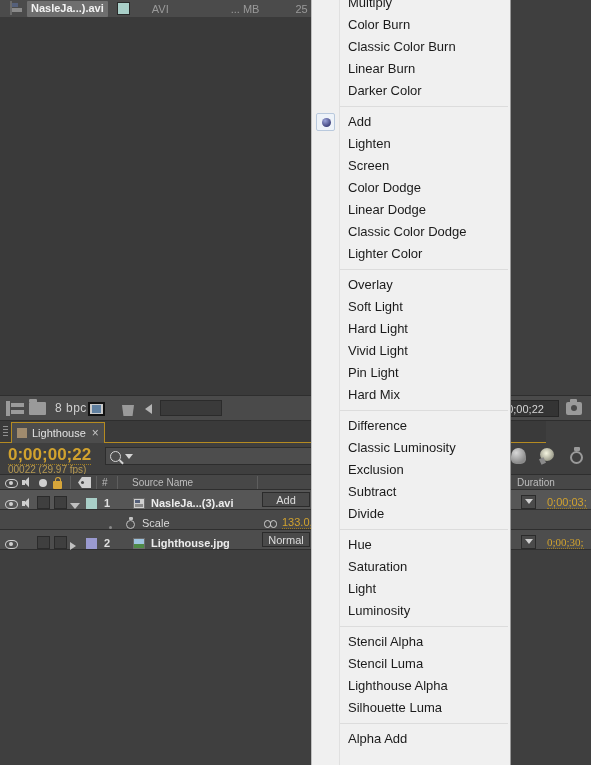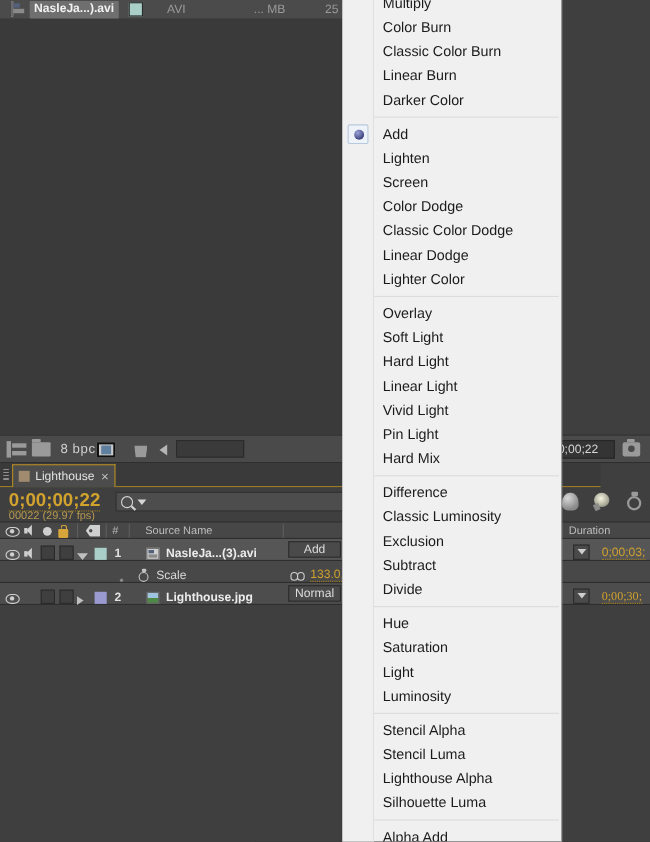--- a/index.html
+++ b/index.html
@@ -343,28 +343,27 @@
         <div class="mi"><span>Classic Color Burn</span></div>
         <div class="mi"><span>Linear Burn</span></div>
         <div class="mi"><span>Darker Color</span></div>
         <div class="mi sep"></div>
         <div class="mi"><span class="radio">
             <b></b>
           </span><span>Add</span></div>
         <div class="mi"><span>Lighten</span></div>
         <div class="mi"><span>Screen</span></div>
         <div class="mi"><span>Color Dodge</span></div>
+        <div class="mi"><span>Linear Dodge</span></div>
         <div class="mi"><span>Classic Color Dodge</span></div>
-        <div class="mi"><span>Linear Dodge</span></div>
         <div class="mi"><span>Lighter Color</span></div>
         <div class="mi sep"></div>
         <div class="mi"><span>Overlay</span></div>
         <div class="mi"><span>Soft Light</span></div>
         <div class="mi"><span>Hard Light</span></div>
-        <div class="mi"><span>Linear Light</span></div>
         <div class="mi"><span>Vivid Light</span></div>
         <div class="mi"><span>Pin Light</span></div>
         <div class="mi"><span>Hard Mix</span></div>
         <div class="mi sep"></div>
         <div class="mi"><span>Difference</span></div>
         <div class="mi"><span>Classic Luminosity</span></div>
         <div class="mi"><span>Exclusion</span></div>
         <div class="mi"><span>Subtract</span></div>
         <div class="mi"><span>Divide</span></div>
         <div class="mi sep"></div>

